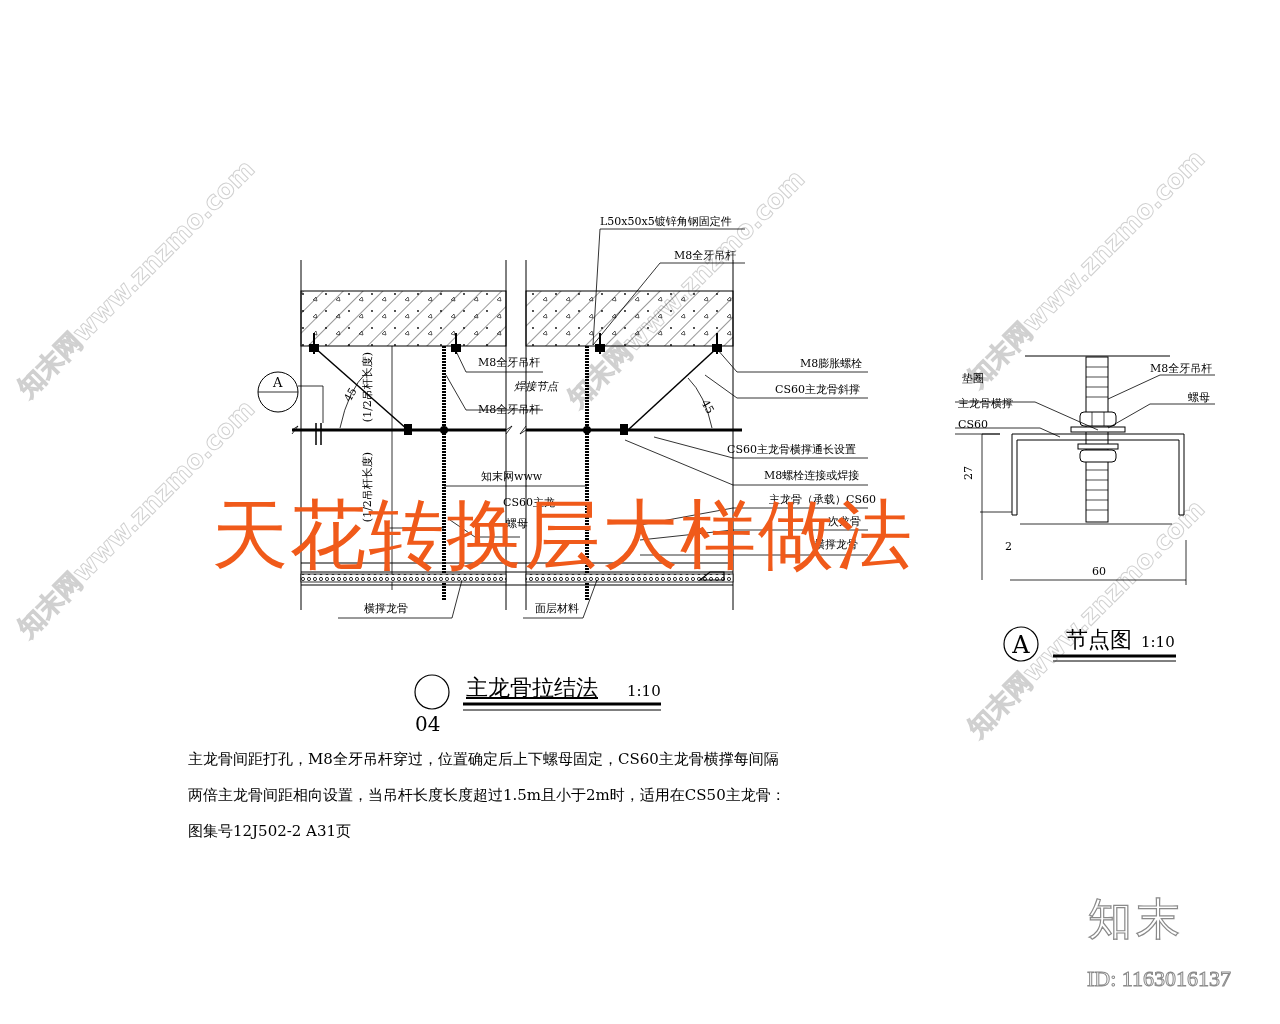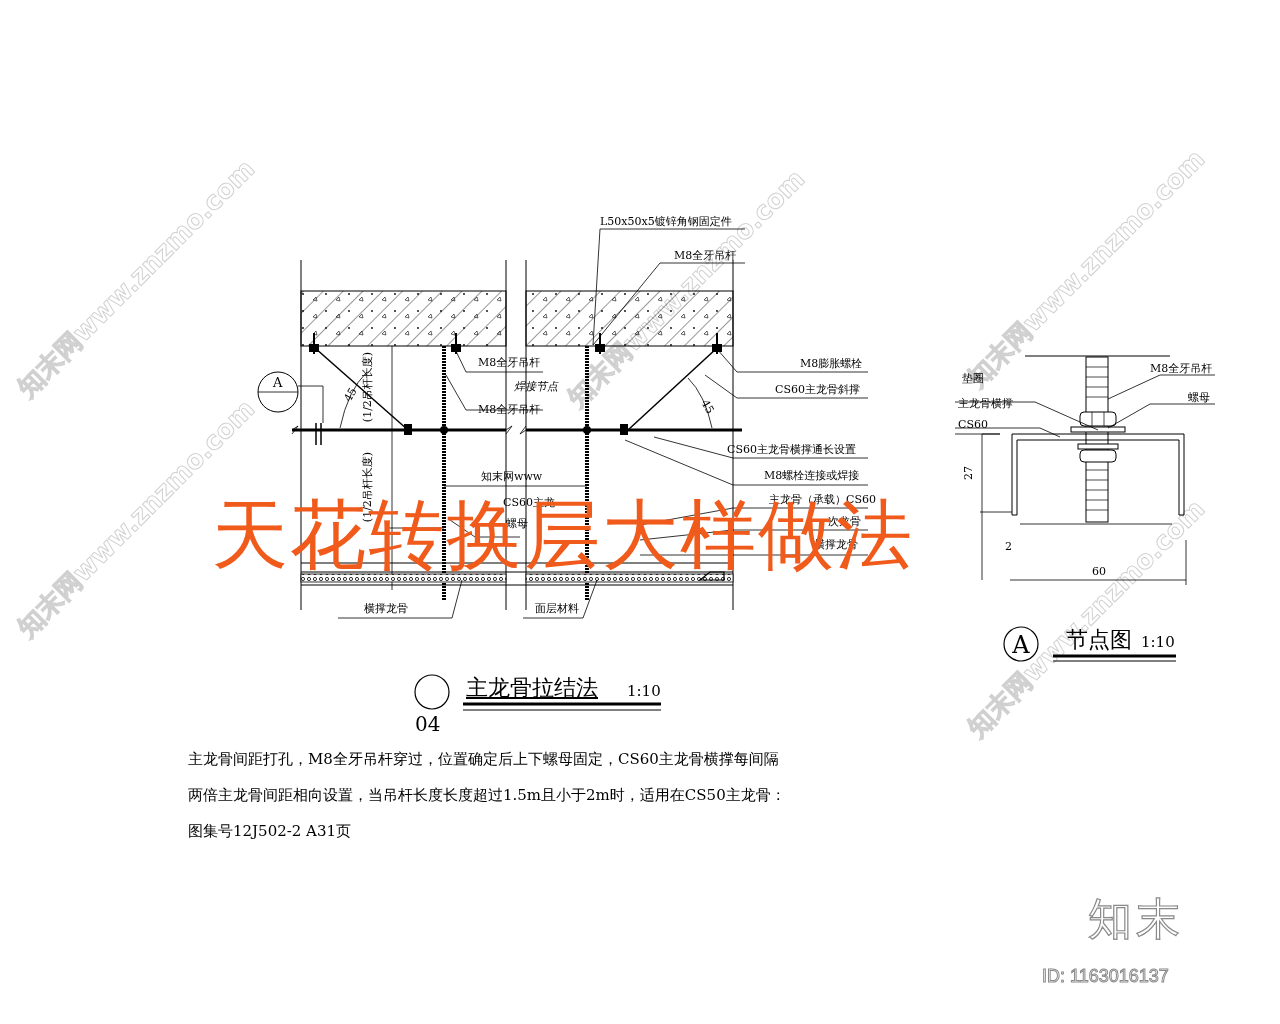--- a/index.html
+++ b/index.html
@@ -15,22 +15,22 @@
   .wm { position:absolute; color:rgba(150,150,150,0.28); font-size:26px; font-weight:bold;
         font-family:"DejaVu Sans", sans-serif; white-space:nowrap; transform-origin:left top;
         -webkit-text-stroke:1px rgba(120,120,120,0.35); color:transparent; }
   .title-04 { position:absolute; left:466px; top:673px; font-size:22px;text-decoration:underline; }
   .scale { position:absolute; font-size:15px; }
   .notes { position:absolute; left:150px; top:735px; font-size:15px; line-height:24px; }
   .notes div { white-space:nowrap; }
   .indent { padding-left:38px;margin-top:12px; }
   .logo-big { position:absolute; left:1088px; top:890px; font-size:44px; color:transparent;
               -webkit-text-stroke:1.2px #8a8a8a; font-family:"DejaVu Sans", sans-serif; letter-spacing:4px; }
-  .logo-id { position:absolute; left:1042px; top:966px; font-size:18px; color:transparent;
-             -webkit-text-stroke:1px #8a8a8a; font-family:Liberation Sans, sans-serif; }
+  .logo-id { position:absolute; left:1087px; top:966px; font-size:22px; color:transparent;
+             -webkit-text-stroke:1px #8a8a8a; font-family:Liberation Serif, serif; }
   .circ-label { position:absolute; font-size:20px; text-align:center; }
 </style>
 </head>
 <body>
 
 <div class="wm" style="left:10px;top:380px;transform:rotate(-45deg);">知末网www.znzmo.com</div>
 <div class="wm" style="left:560px;top:390px;transform:rotate(-45deg);">知末网www.znzmo.com</div>
 <div class="wm" style="left:10px;top:620px;transform:rotate(-45deg);">知末网www.znzmo.com</div>
 <div class="wm" style="left:960px;top:370px;transform:rotate(-45deg);">知末网www.znzmo.com</div>
 <div class="wm" style="left:960px;top:720px;transform:rotate(-45deg);">知末网www.znzmo.com</div>

